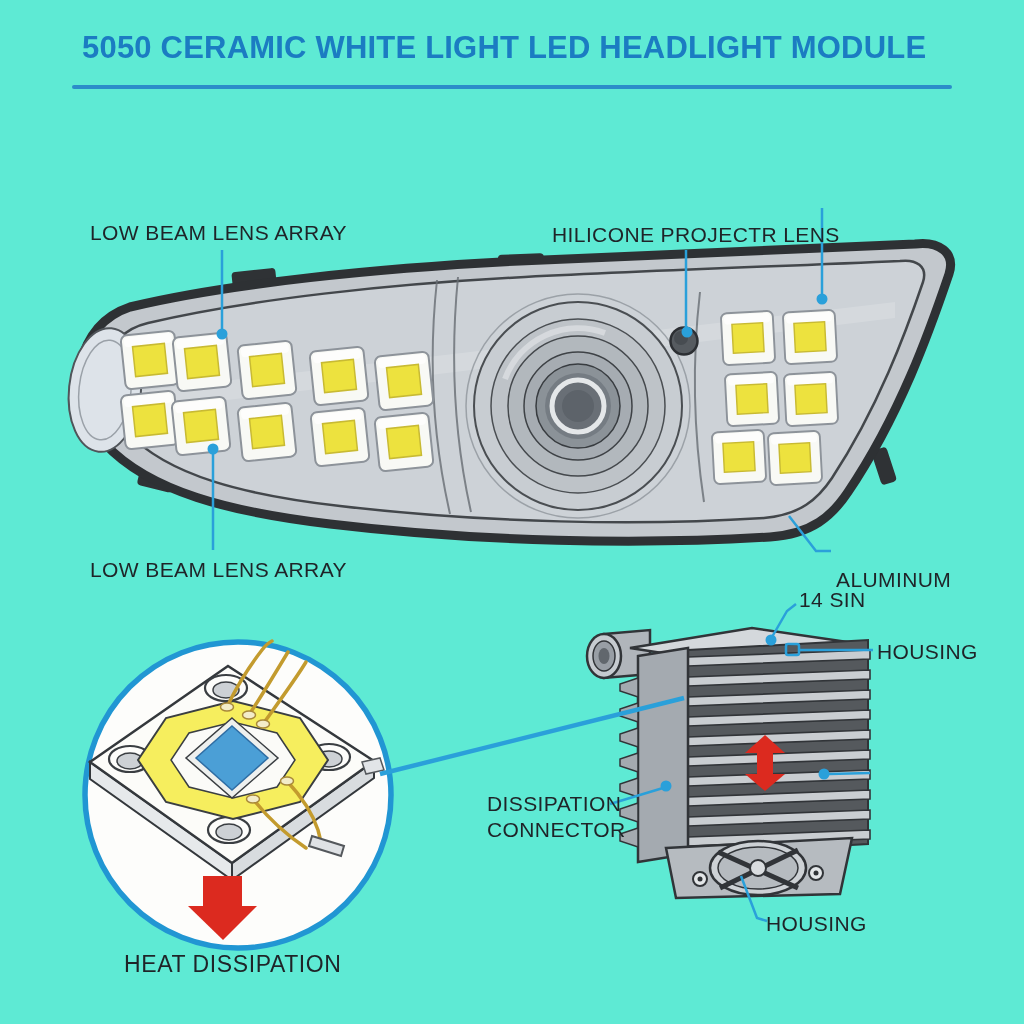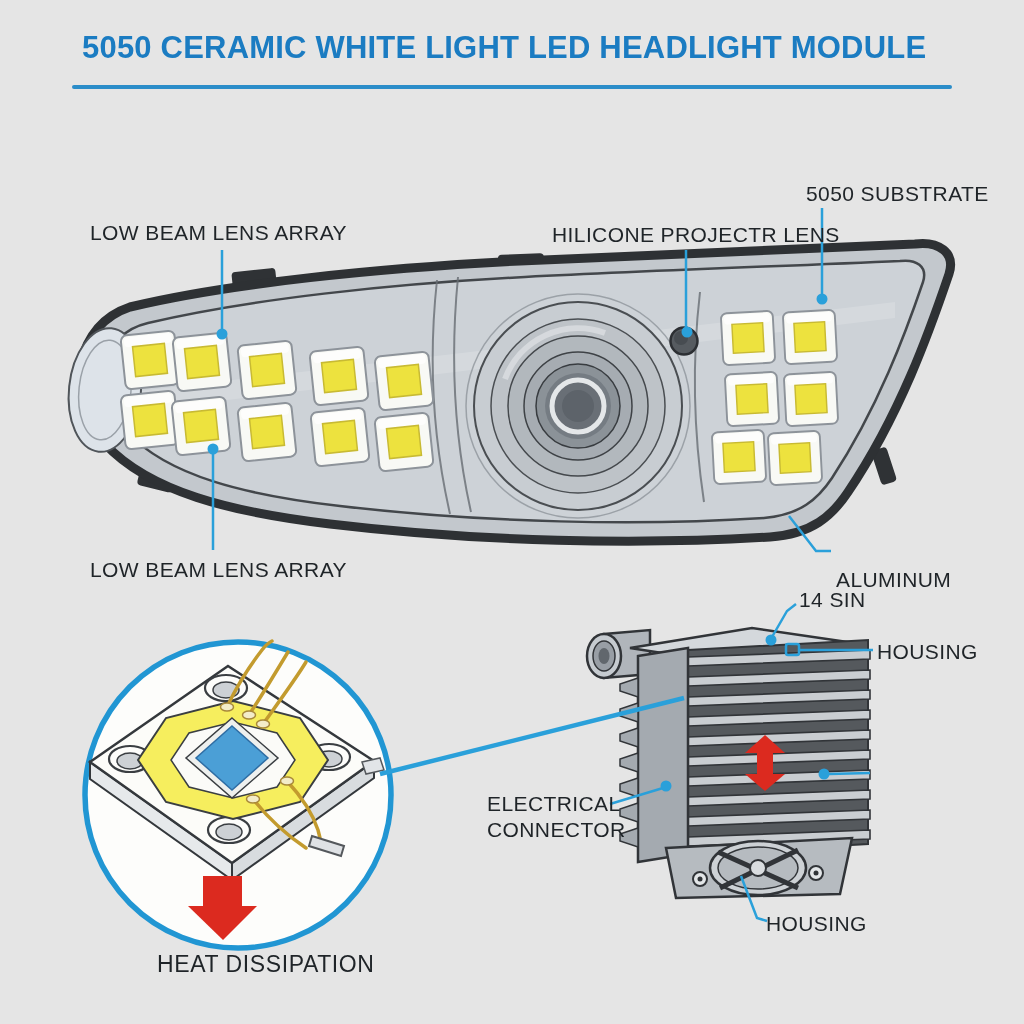--- a/index.html
+++ b/index.html
@@ -1,34 +1,34 @@
 <!DOCTYPE html>
 <html><head>
 <meta charset="utf-8">
 <style>
   html,body{margin:0;padding:0;background:#ffffff;}
   #stage{
     position:relative;width:1024px;height:1024px;overflow:hidden;
-    background:#e5e5e5;font-family:"Liberation Sans",sans-serif;
+    background:#5eead4;font-family:"Liberation Sans",sans-serif;
   }
   .title{
     position:absolute;left:82px;top:30px;width:900px;
     font-size:31px;font-weight:700;letter-spacing:.2px;color:#1b7cc2;
     white-space:nowrap;
   }
   .title-rule{
     position:absolute;left:72px;top:85px;width:880px;height:4px;
     background:#2b8dc9;border-radius:2px;
   }
   .lbl{
     position:absolute;color:#1f2428;font-size:21px;line-height:1.24;
     letter-spacing:.4px;white-space:nowrap;
   }
   .lbl.wrap{white-space:normal;}
-  .lbl.big{font-size:23px;letter-spacing:.6px;margin-left:33px;}
+  .lbl.big{font-size:23px;letter-spacing:.6px;}
   #diagram{position:absolute;left:0;top:0;}
 </style>
 </head>
 <body>
 
 <div id="stage">
 
   <div class="title">5050 CERAMIC WHITE LIGHT LED HEADLIGHT MODULE</div>
   <div class="title-rule"></div>
 
@@ -249,22 +249,21 @@
         <circle cx="822" cy="299" r="5.5"></circle>
         <circle cx="771" cy="640" r="5.5"></circle>
         <circle cx="824" cy="774" r="5.5"></circle>
         <circle cx="666" cy="786" r="5.5"></circle>
       </g>
     </g>
   </svg>
 
   <div class="lbl" style="left:90px;top:220px">LOW BEAM LENS ARRAY</div>
   <div class="lbl" style="left:552px;top:222px">HILICONE PROJECTR LENS</div>
-  <div class="lbl" style="left:806px;top:181px">5050 SUBSTRATE</div>
   <div class="lbl" style="left:90px;top:557px">LOW BEAM LENS ARRAY</div>
   <div class="lbl" style="left:836px;top:567px">ALUMINUM</div>
   <div class="lbl" style="left:799px;top:587px">14 SIN</div>
   <div class="lbl" style="left:877px;top:639px">HOUSING</div>
-  <div class="lbl wrap" style="left:487px;top:791px;width:145px">ELECTRICAL CONNECTOR</div>
+  <div class="lbl wrap" style="left:487px;top:791px;width:145px">DISSIPATION CONNECTOR</div>
   <div class="lbl" style="left:766px;top:911px">HOUSING</div>
   <div class="lbl big" style="left:124px;top:950px">HEAT DISSIPATION</div>
 
 </div>
 
 </body></html>

